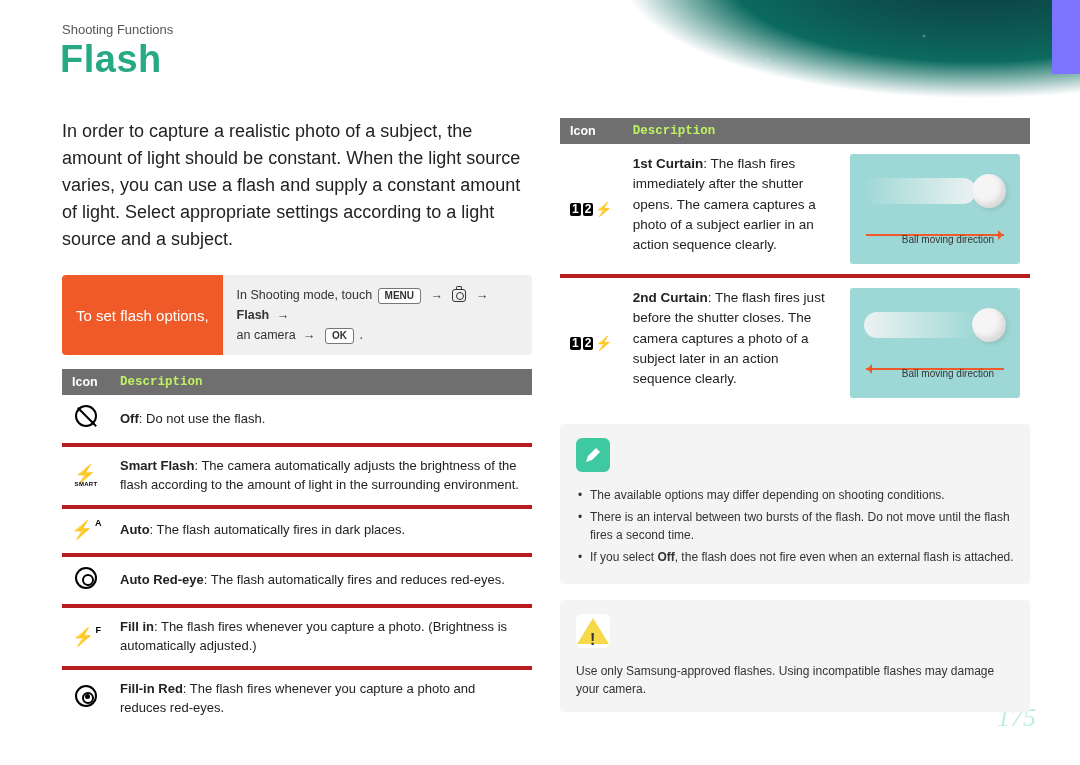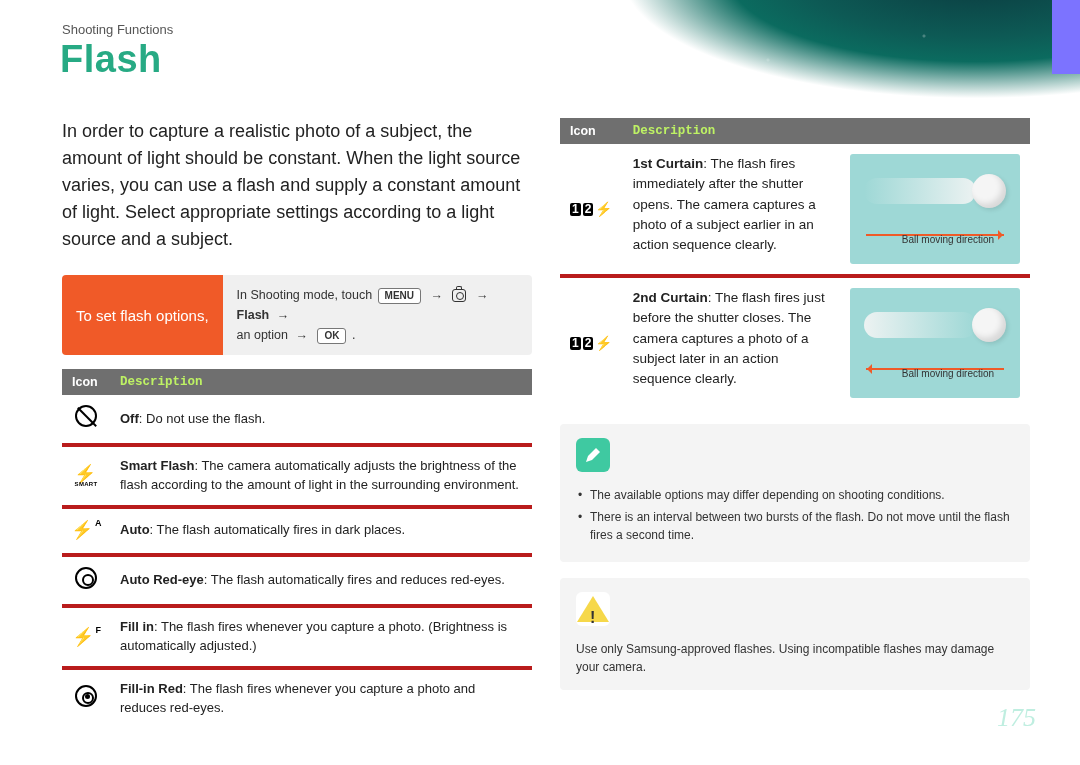--- a/index.html
+++ b/index.html
@@ -95,21 +95,21 @@
       <div class="setbox">
         <div class="setbox-l">To set flash options,</div>
         <div class="setbox-r">
           <span>In Shooting mode, touch </span>
           <span class="kbd">MENU</span>
           <span class="arrow">→</span>
           <span class="camicon"></span>
           <span class="arrow">→</span>
           <span class="b">Flash</span>
           <span class="arrow">→</span><br>
-          <span>an option </span>
+          <span>an camera </span>
           <span class="arrow">→</span>
           <span class="kbd">OK</span> .
         </div>
       </div>
 
       <table class="icons">
         <thead>
           <tr>
             <th>Icon</th>
             <th class="desc">Description</th>
@@ -203,20 +203,23 @@
 
       <div class="note">
         <div class="note-icon pen">
           <svg width="20" height="20" viewBox="0 0 20 20">
               <path d="M3 17 L5 11 L13 3 L17 7 L9 15 L3 17 Z" fill="#fff"></path>
             </svg>
         </div>
         <ul>
           <li>The available options may differ depending on shooting conditions.</li>
           <li>There is an interval between two bursts of the flash. Do not move until the flash fires a second time.</li>
+          <li>
+            <span>If you select </span><span class="b">Off</span><span>, the flash does not fire even when an external flash is attached.</span>
+          </li>
         </ul>
       </div>
 
       <div class="note">
         <div class="note-icon warn">
             <div class="warn-tri"></div>
           </div>
         <div>Use only Samsung-approved flashes. Using incompatible flashes may damage your camera.</div>
       </div>
     </div>

